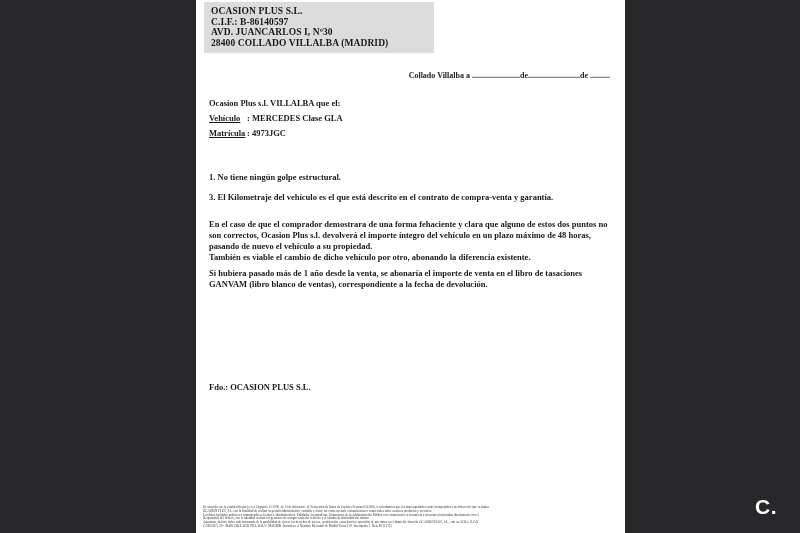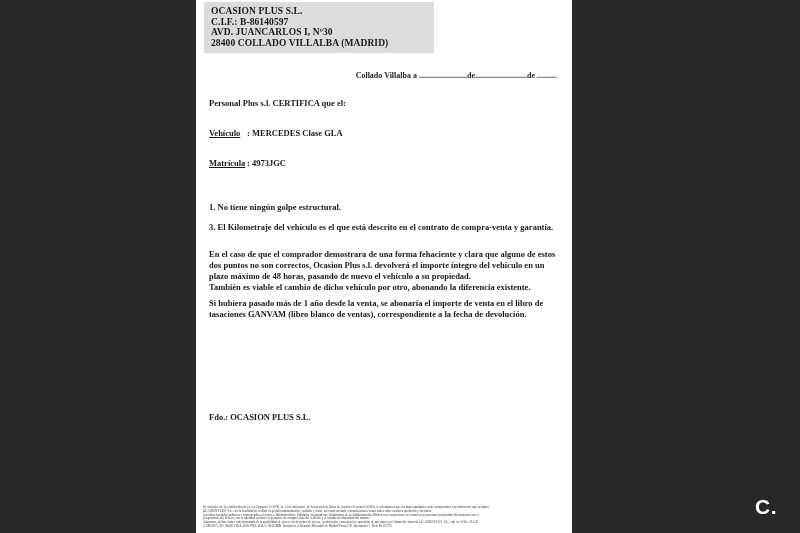--- a/index.html
+++ b/index.html
@@ -8,21 +8,21 @@
     background: #28282b;
     font-family: "Liberation Serif", "DejaVu Serif", serif;
     position: relative;
   }
   .stage { position: absolute; inset: 0; }
 
   .page {
     position: absolute;
     left: 196px;
     top: 0;
-    width: 376px;
+    width: 429px;
     height: 533px;
     background: #ffffff;
     color: #1a1a1a;
     font-size: 8.5px;
     line-height: 11px;
   }
 
   .header-block {
     margin: 2px 0 0 8px;
     width: 230px;
@@ -42,21 +42,21 @@
   .date-line {
     margin-top: 17px;
     text-align: right;
     padding-right: 2px;
     font-size: 8px;
     color: #222;
   }
 
   .certify { margin-top: 17px; }
 
-  .field-row { margin-top: 19px; }
+  .field-row { margin-top: 4px; }
   .field-label {
     display: inline-block;
     min-width: 38px;
     text-decoration: underline;
   }
 
   .point-1 { margin-top: 33px; }
   .point-2 { margin-top: 9px; }
 
   .para-refund { margin-top: 16px; }
@@ -100,21 +100,21 @@
       <div>OCASION PLUS S.L.</div>
       <div>C.I.F.: B-86140597</div>
       <div>AVD. JUANCARLOS I, Nº30</div>
       <div>28400 COLLADO VILLALBA (MADRID)</div>
     </div>
 
     <div class="content">
 
       <div class="date-line">Collado Villalba a ........................de..........................de ..........</div>
 
-      <div class="certify">Personal Plus s.l. CERTIFICA que el:</div>
+      <div class="certify">Ocasion Plus s.l. VILLALBA que el:</div>
 
       <div class="field-row">
         <span class="field-label">Vehículo</span><span>: MERCEDES Clase GLA</span>
       </div>
 
       <div class="field-row">
         <span class="field-label">Matrícula</span><span>: 4973JGC</span>
       </div>
 
       <div class="point-1">1. No tiene ningún golpe estructural.</div>

